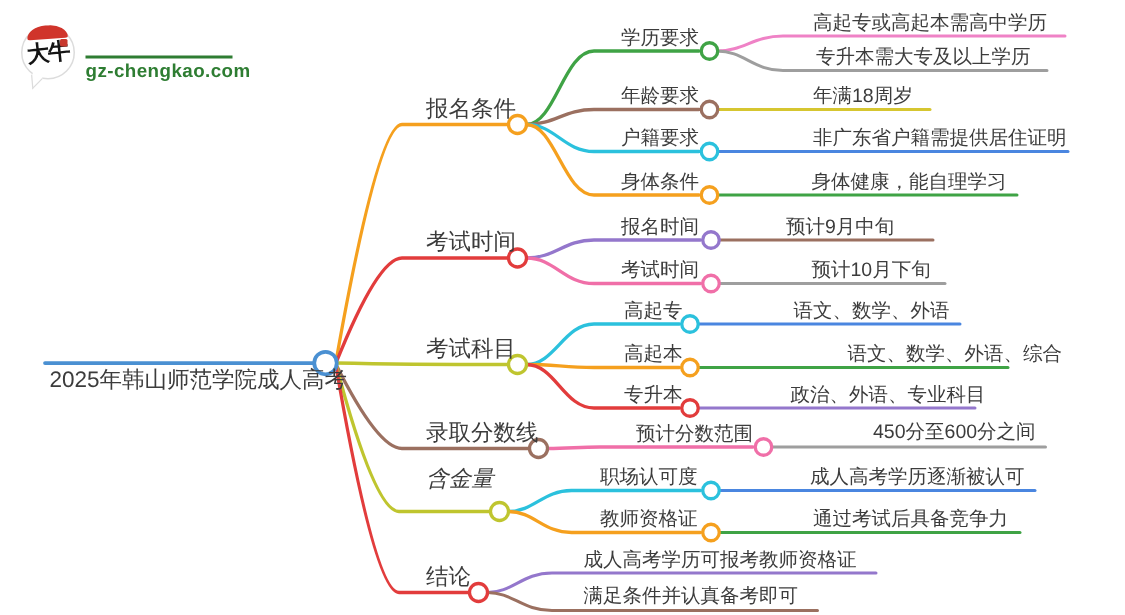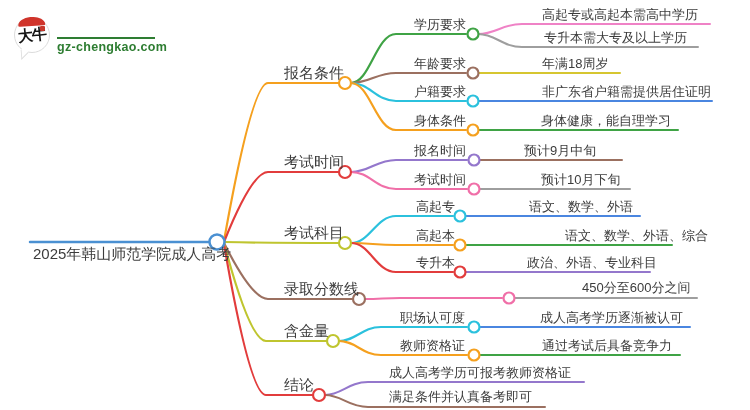--- a/index.html
+++ b/index.html
@@ -147,32 +147,33 @@
       </g>
     </g>
   </svg>
 
   <div class="lbl root-label" style="left:33px;top:222px;margin-top:24px;">2025年韩山师范学院成人高考</div>
 
   <div class="lbl l1" style="left:284px;top:65px;">报名条件</div>
   <div class="lbl l1" style="left:284px;top:154px;">考试时间</div>
   <div class="lbl l1" style="left:284px;top:225px;">考试科目</div>
   <div class="lbl l1" style="left:284px;top:281px;">录取分数线</div>
-  <div class="lbl l1" style="left:284px;top:323px;">含金量</div>
+  <div class="lbl l1" style="left:284px;top:312px;font-style:italic;">含金量</div>
   <div class="lbl l1" style="left:284px;top:377px;">结论</div>
 
   <div class="lbl" style="left:414px;top:17px;">学历要求</div>
   <div class="lbl" style="left:414px;top:56px;">年龄要求</div>
   <div class="lbl" style="left:414px;top:84px;">户籍要求</div>
   <div class="lbl" style="left:414px;top:113px;">身体条件</div>
   <div class="lbl" style="left:414px;top:143px;">报名时间</div>
   <div class="lbl" style="left:414px;top:172px;">考试时间</div>
   <div class="lbl" style="left:416px;top:199px;">高起专</div>
   <div class="lbl" style="left:416px;top:228px;">高起本</div>
   <div class="lbl" style="left:416px;top:255px;">专升本</div>
+  <div class="lbl" style="left:424px;top:281px;">预计分数范围</div>
   <div class="lbl" style="left:400px;top:310px;text-align:right;">职场认可度</div>
   <div class="lbl" style="left:400px;top:338px;">教师资格证</div>
 
   <div class="lbl" style="left:542px;top:7px;text-align:right;">高起专或高起本需高中学历</div>
   <div class="lbl" style="left:544px;top:30px;">专升本需大专及以上学历</div>
   <div class="lbl" style="left:542px;top:56px;">年满18周岁</div>
   <div class="lbl" style="left:542px;top:84px;">非广东省户籍需提供居住证明</div>
   <div class="lbl" style="left:541px;top:113px;">身体健康，能自理学习</div>
   <div class="lbl" style="left:524px;top:143px;">预计9月中旬</div>
   <div class="lbl" style="left:541px;top:172px;">预计10月下旬</div>

